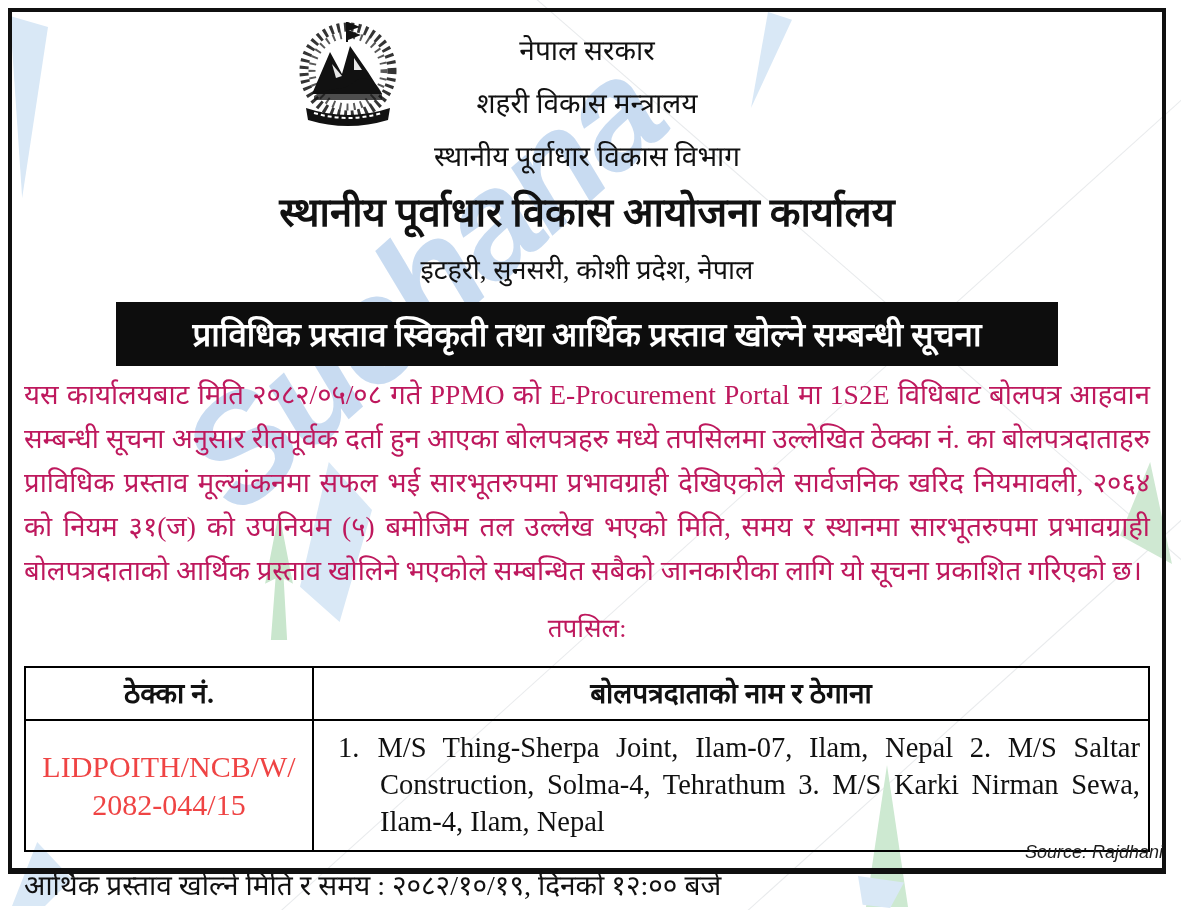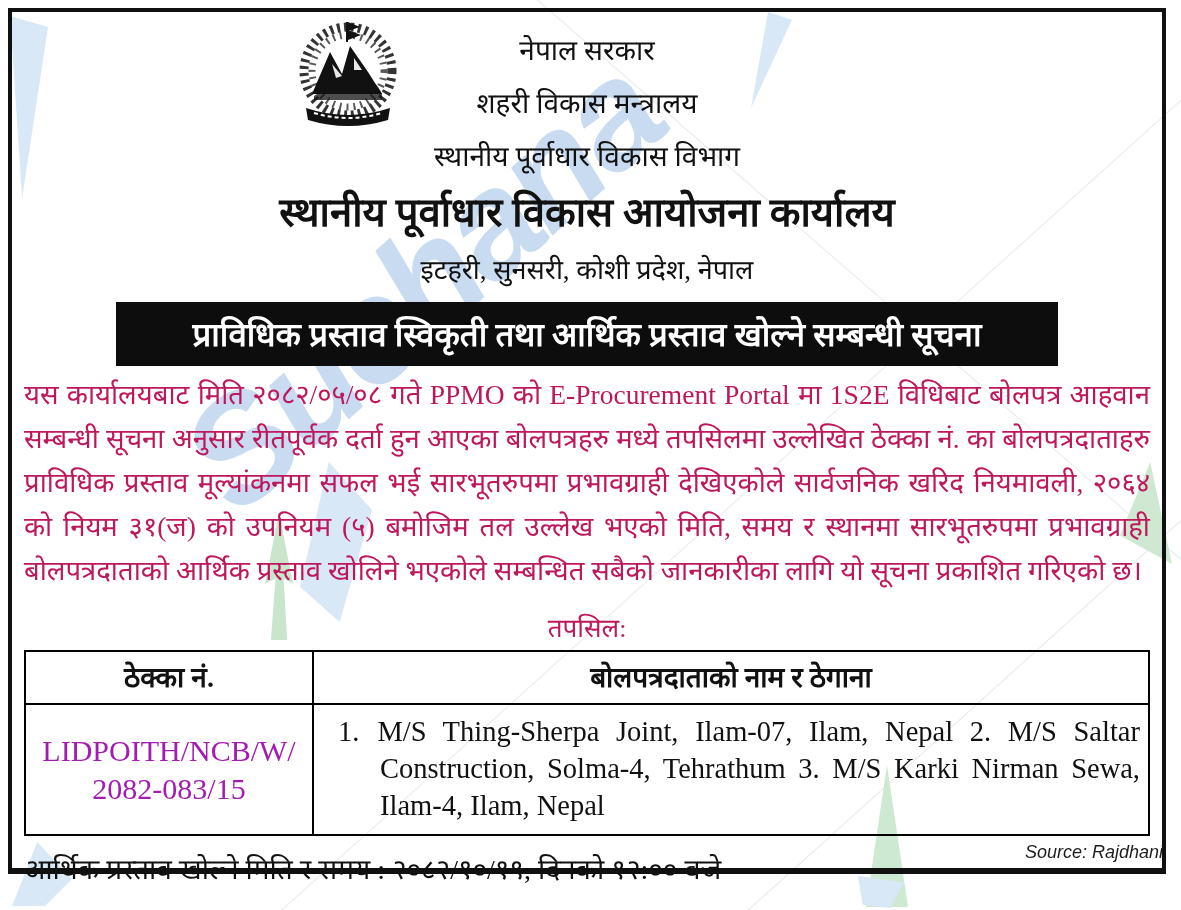--- a/index.html
+++ b/index.html
@@ -54,30 +54,30 @@
 
   
   .body-par {
     margin-top:7px; font-size:27.5px; line-height:44px;
     text-align:justify; color:#be185d;
   }
   .tapsil { text-align:center; font-size:26px; margin-top:16px; color:#be185d; }
 
   
   table.notice-table {
-    width:100%; margin-top:5px; border-collapse:collapse;
+    width:100%; margin-top:21px; border-collapse:collapse;
   }
   .notice-table th, .notice-table td { border:2px solid #000; }
   .notice-table th {
     font-size:28px; font-weight:bold; text-align:center;
     padding:5px 4px 8px; color:#111;
   }
   .col-contract { width:288px; }
   .td-contract {
-    text-align:center; font-size:30px; line-height:38px; color:#a21caf;
+    text-align:center; font-size:30px; line-height:38px; color:#ef4444;
     padding:6px 4px;
   }
   .td-bidders { padding:8px 8px 10px 12px; vertical-align:top; }
   .bidders-text {
     font-size:28.5px; line-height:37px; text-align:justify; color:#111;
     padding-left:54px; text-indent:-42px;
   }
   .bidders-text .marker { padding-right:18px; }
 
   
@@ -154,21 +154,21 @@
         <thead>
           <tr>
             <th class="col-contract">ठेक्का नं.</th>
             <th>बोलपत्रदाताको नाम र ठेगाना</th>
           </tr>
         </thead>
         <tbody>
           <tr>
             <td class="td-contract">
               <div>LIDPOITH/NCB/W/</div>
-              <div>2082-083/15</div>
+              <div>2082-044/15</div>
             </td>
             <td class="td-bidders">
               <div class="bidders-text">
                 <span class="marker">1.</span><span>M/S Thing-Sherpa Joint, Ilam-07, Ilam, Nepal 2. M/S Saltar Construction, Solma-4, Tehrathum 3. M/S Karki Nirman Sewa, Ilam-4, Ilam, Nepal</span>
               </div>
             </td>
           </tr>
         </tbody>
       </table>
 

